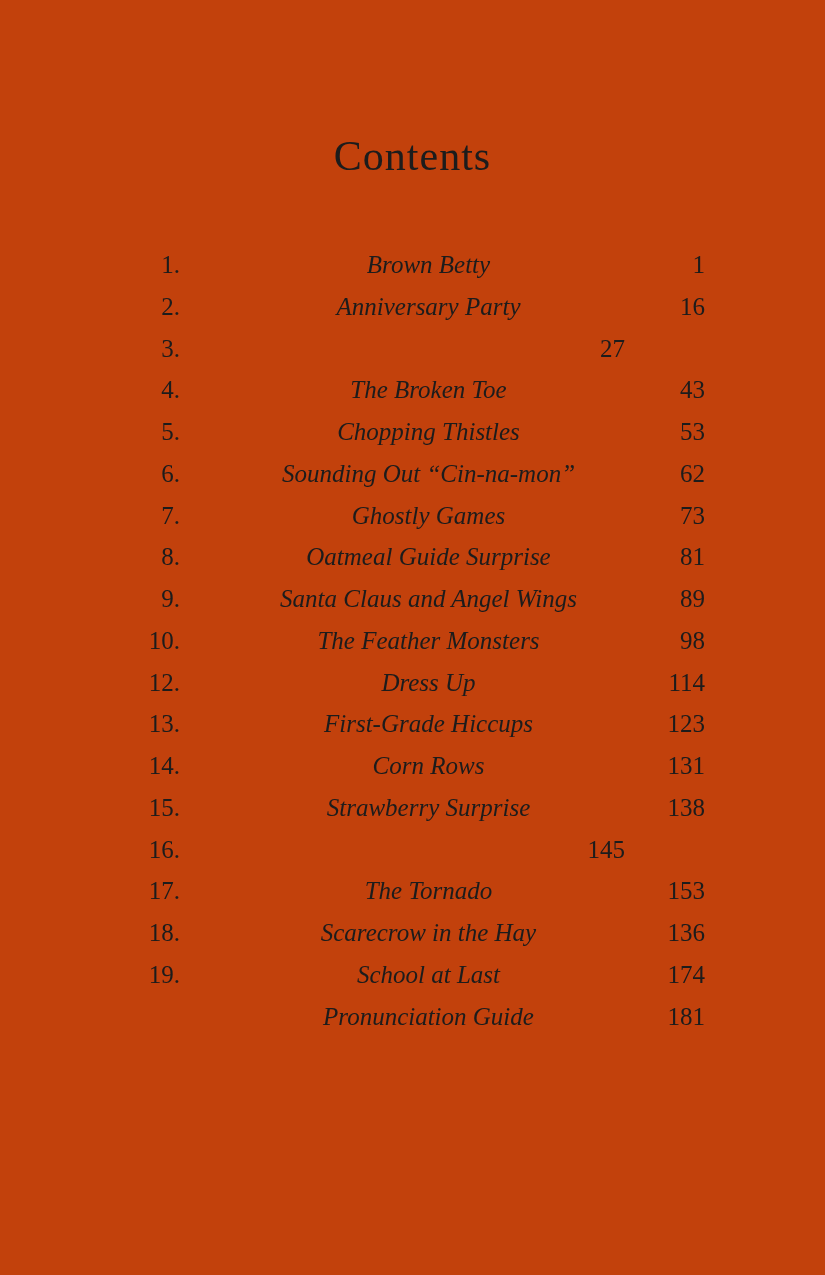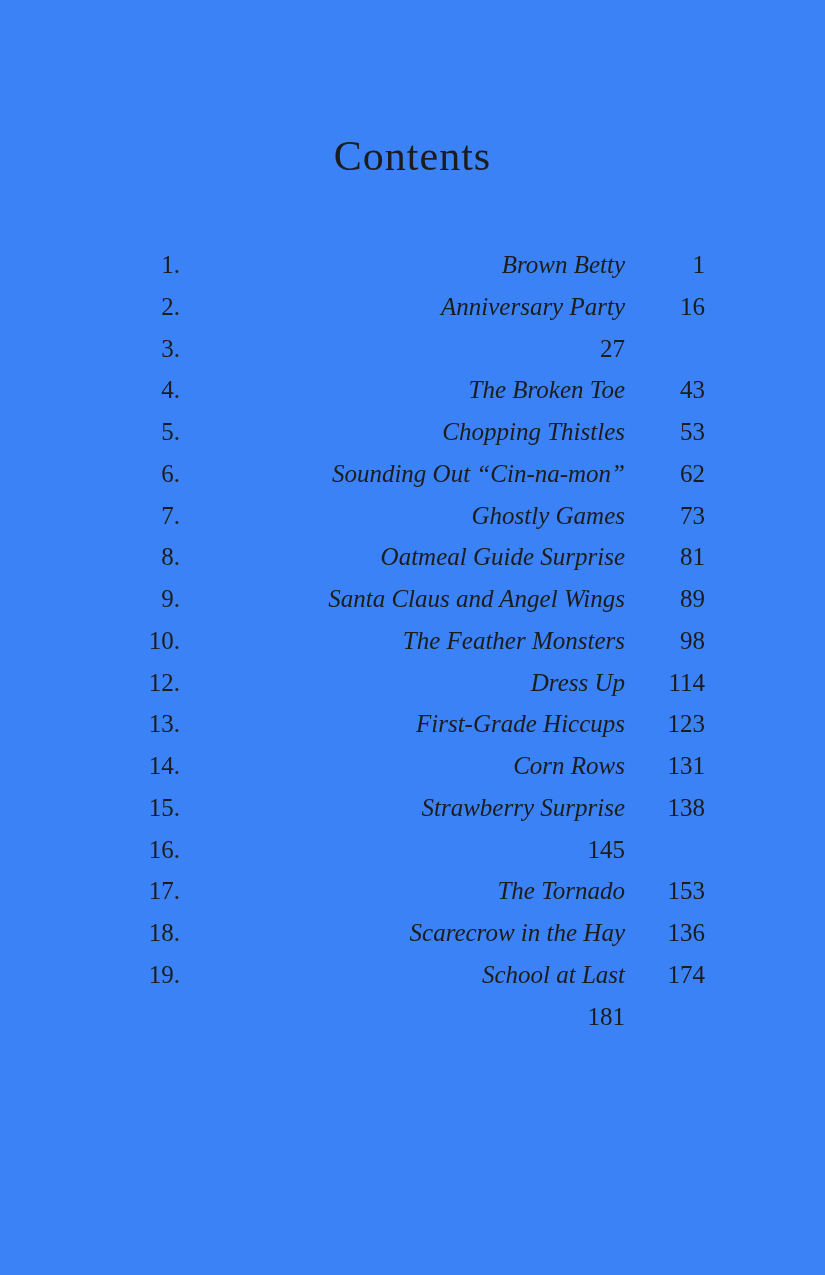--- a/index.html
+++ b/index.html
@@ -4,21 +4,21 @@
 <style>
   html, body {
     margin: 0;
     padding: 0;
     background: #ffffff;
   }
   .page {
     position: relative;
     width: 825px;
     height: 1275px;
-    background: #3b82f6;
+    background: #c2410c;
     color: #1c1c1c;
     font-family: "Liberation Serif", serif;
     overflow: hidden;
     margin: 0 auto;
   }
   .contents-title {
     margin: 0;
     position: absolute;
     top: 132px;
     left: 0;
@@ -43,21 +43,21 @@
     font-size: 25px;
     line-height: 41.75px;
   }
   .toc-num {
     text-align: right;
     white-space: pre;
     color: #1c1c1c;
   }
   .toc-title {
     padding-left: 52px;
-    text-align: right;
+    text-align: center;
     white-space: nowrap;
     color: #1c1c1c;
   }
   .toc-title.italic {
     font-style: italic;
   }
   .toc-page {
     text-align: right;
     color: #1c1c1c;
   }
@@ -152,16 +152,17 @@
         <span class="toc-title italic">Scarecrow in the Hay</span>
         <span class="toc-page">136</span>
       </div>
       <div class="toc-row">
         <span class="toc-num">19.</span>
         <span class="toc-title italic">School at Last</span>
         <span class="toc-page">174</span>
       </div>
       <div class="toc-row">
         <span class="toc-num"></span>
+        <span class="toc-title italic">Pronunciation Guide</span>
         <span class="toc-page">181</span>
       </div>
     </div>
 </div>
 
 </body></html>

